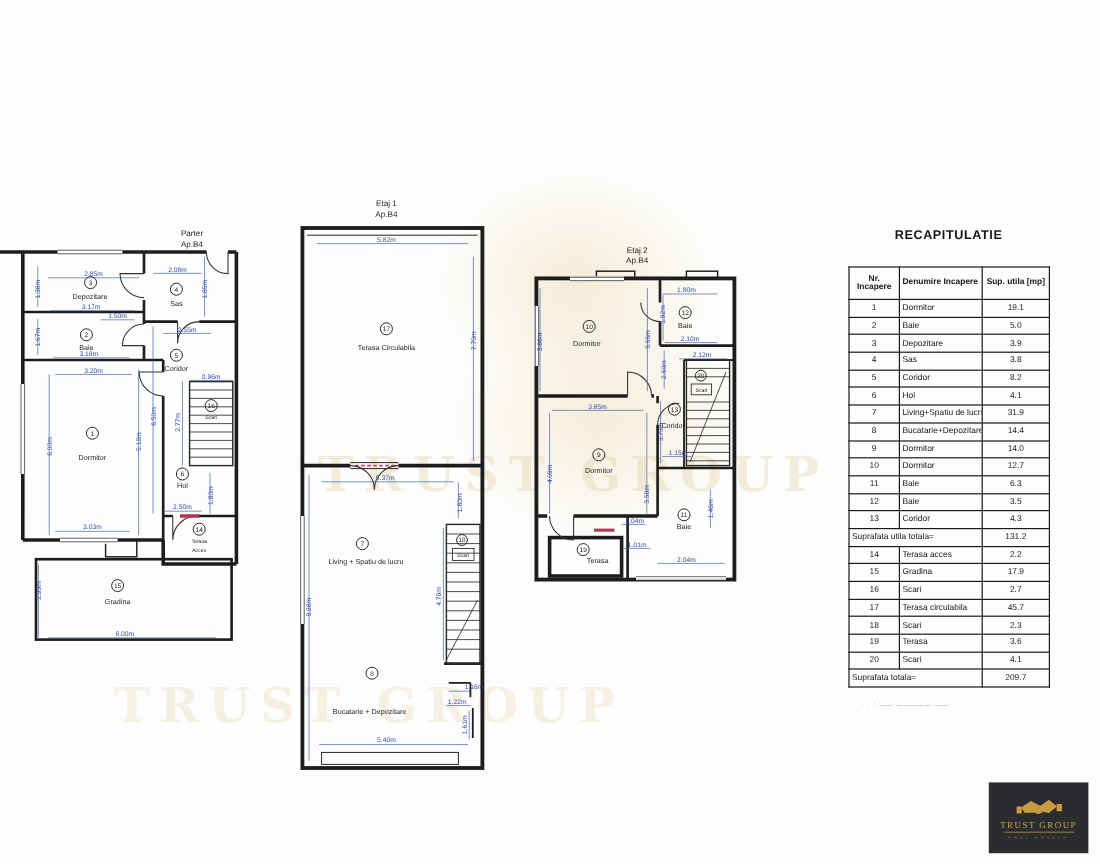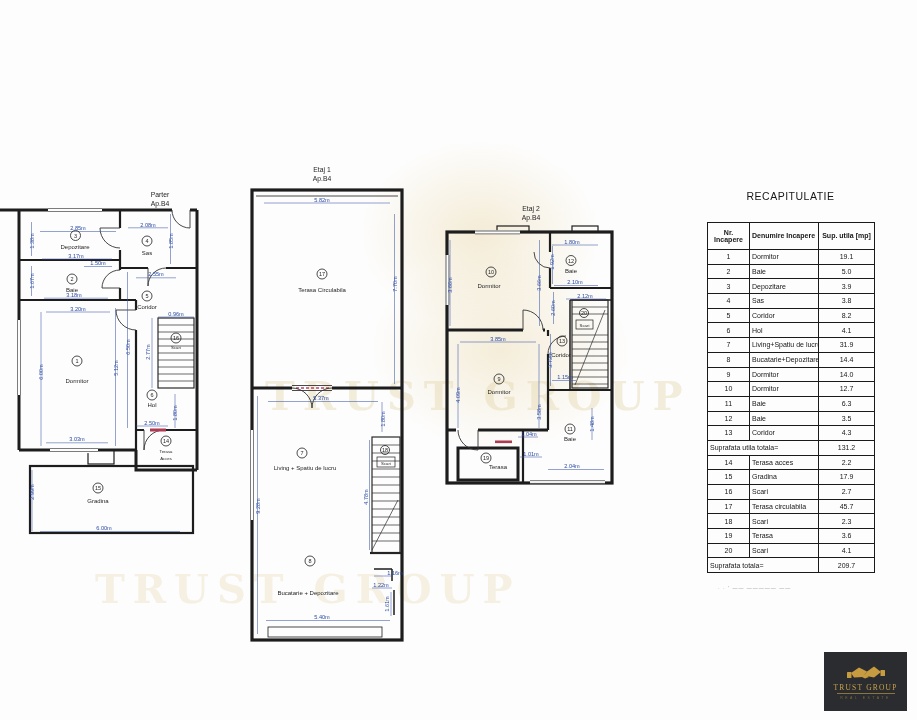--- a/index.html
+++ b/index.html
@@ -9,21 +9,21 @@
   .wm-text{position:absolute;z-index:0;font-family:"DejaVu Serif",serif;font-weight:bold;
            color:rgba(222,203,152,0.33);letter-spacing:8px;font-size:40px;white-space:nowrap;pointer-events:none;}
   svg.plan{position:absolute;z-index:1;}
   svg text{font-family:"Liberation Sans",sans-serif;}
   .dim{fill:#2d4da6;font-size:5.6px;}
   .room{fill:#1f1f1f;font-size:6px;}
   .roomsm{fill:#1f1f1f;font-size:4.3px;}
   .num{fill:#1f1f1f;font-size:5.5px;}
   .ptitle{fill:#1f1f1f;font-size:6.8px;}
   .recap-wrap{position:absolute;left:707px;top:190px;width:167px;z-index:2;color:#161616;}
-  .recap-title{text-align:center;font-size:10.5px;font-weight:normal;letter-spacing:.5px;margin-bottom:20px;}
+  .recap-title{text-align:center;font-size:10.5px;font-weight:bold;letter-spacing:.5px;margin-bottom:20px;}
   table.recap{border-collapse:collapse;table-layout:fixed;width:167px;font-size:7px;color:#161616;}
   table.recap td,table.recap th{border:1.6px solid #1a1a1a;padding:0 2px;height:13.7px;line-height:1.05;
       overflow:hidden;white-space:nowrap;}
   table.recap th{font-weight:bold;height:26px;white-space:normal;}
   .c-nr{text-align:center;}
   .c-name{text-align:left;}
   .c-area{text-align:center;}
   .sumlabel{text-align:left;padding-left:3px;}
   .footnote{position:absolute;left:718px;top:585px;width:150px;font-size:5px;color:#999;
             letter-spacing:1px;filter:blur(.4px);z-index:2;}

